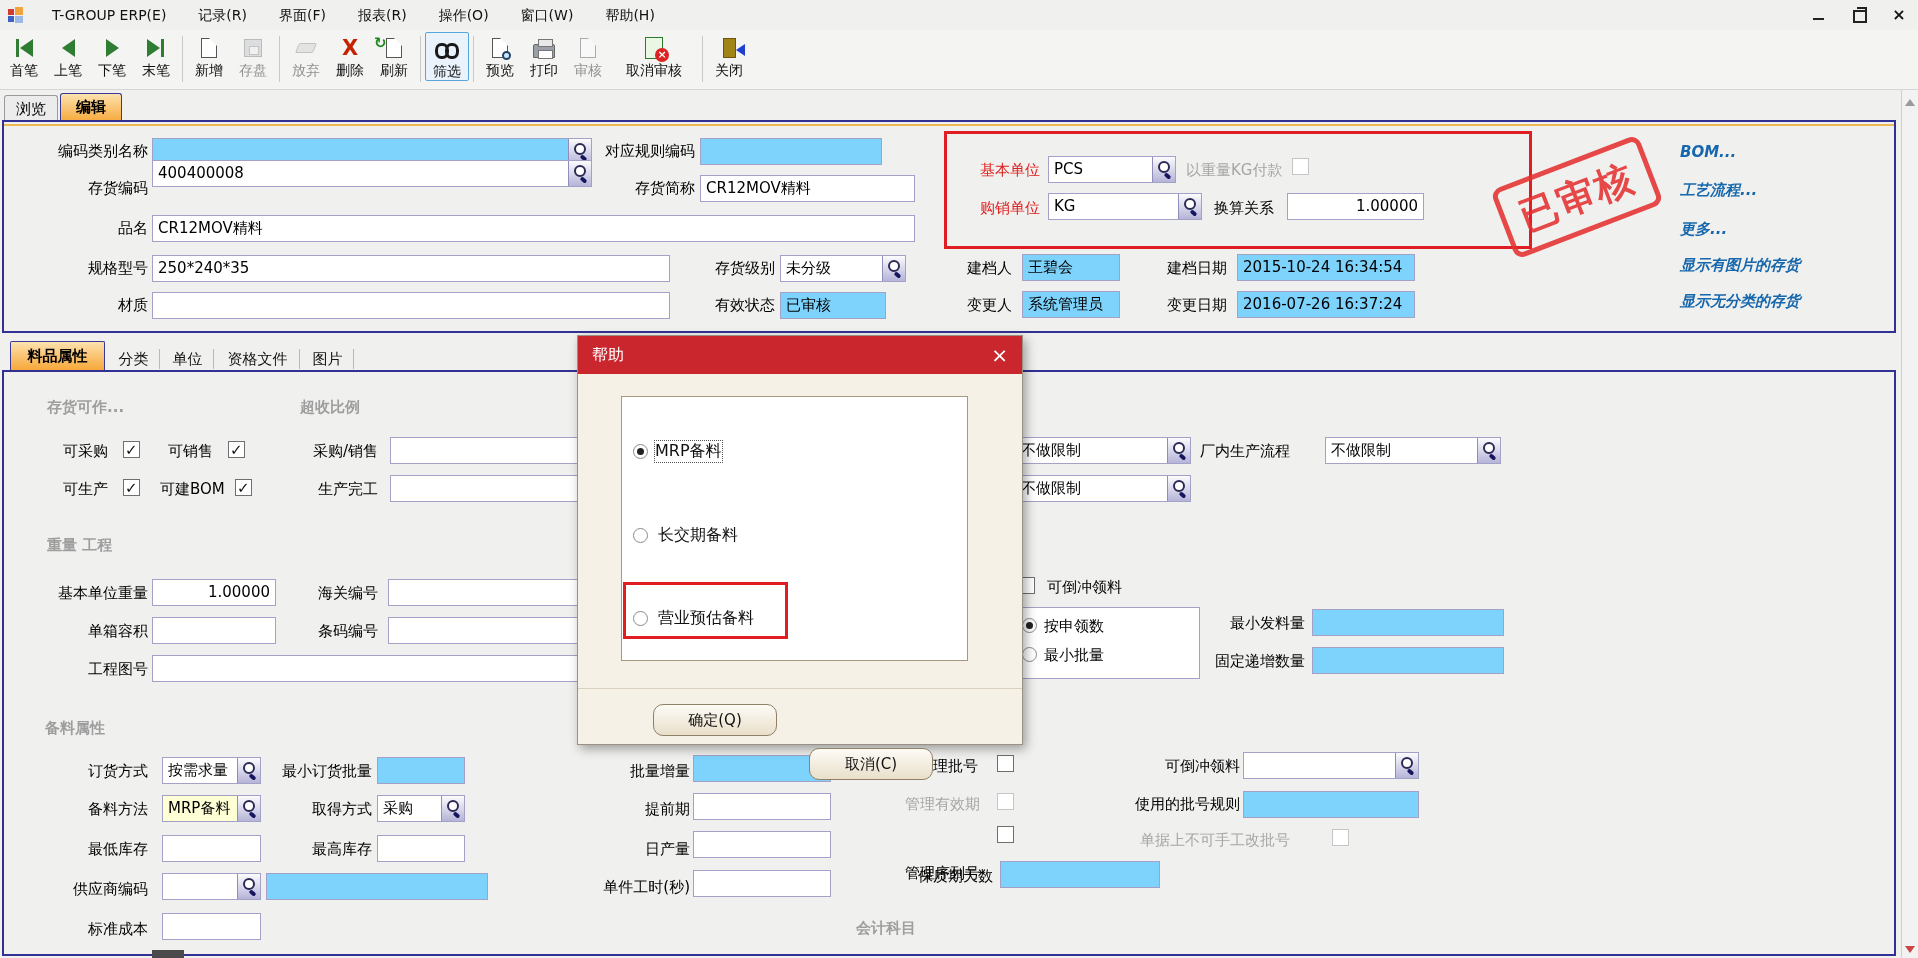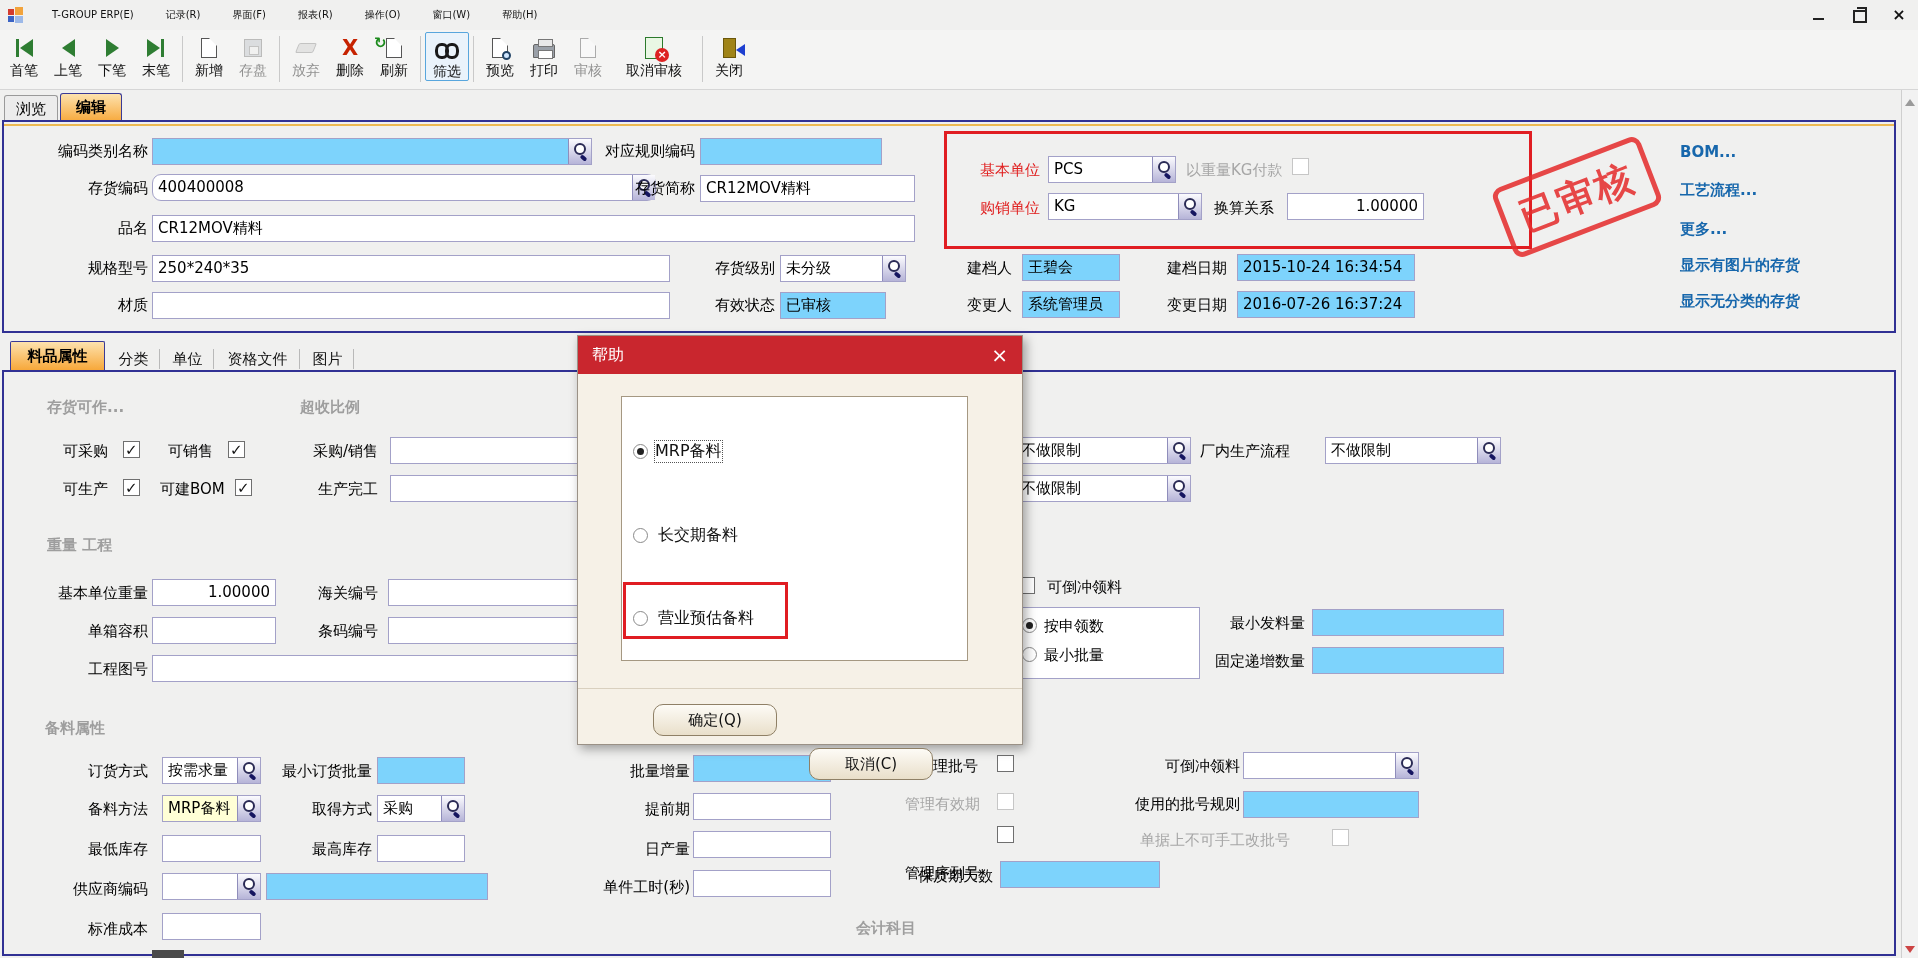--- a/index.html
+++ b/index.html
@@ -4,21 +4,21 @@
 <style>
   * { margin:0; padding:0; box-sizing:border-box; }
   html,body { background:#d8d8d8; }
   body { font-family:"DejaVu Sans","Liberation Sans",sans-serif; }
   .screen { position:relative; width:1918px; height:958px; background:#f0f0ef; overflow:hidden; outline:1px solid #7a7a7a; }
 
   
   .titlebar { position:absolute; left:0; top:0; width:100%; height:30px; background:#f0f0ef; display:flex; align-items:center; }
   .appicon { width:18px; height:16px; margin:0 10px 0 8px; position:relative; }
   .appicon i { position:absolute; display:block; }
-  .menu-item { font-size:10px; padding:0 16px; height:30px; line-height:30px; color:#111; cursor:default; }
+  .menu-item { font-size:14px; padding:0 16px; height:30px; line-height:30px; color:#111; cursor:default; }
   .winctrl { position:absolute; right:10px; top:2px; display:flex; gap:22px; align-items:center; height:26px; }
   .wc { width:18px; height:18px; position:relative; cursor:pointer; }
   .wc-min::after { content:""; position:absolute; left:3px; bottom:4px; width:11px; height:2px; background:#222; }
   .wc-max::after { content:""; position:absolute; left:3px; top:4px; width:10px; height:9px; border:2px solid #222; }
   .wc-max::before { content:""; position:absolute; left:7px; top:1px; width:8px; height:8px; border:2px solid #222; border-left:none; border-bottom:none; }
   .wc-close { font-size:16px; font-weight:bold; color:#111; line-height:18px; text-align:center; }
 
   
   .toolbar { position:absolute; left:0; top:30px; width:100%; height:60px; background:#f4f4f3; display:flex; align-items:flex-start; padding:2px 0 0 2px; border-bottom:1px solid #d6d6d6; }
   .tbtn { width:44px; min-width:44px; text-align:center; cursor:pointer; padding-top:2px; }
@@ -77,21 +77,21 @@
   .fld.num .v { text-align:right; }
   .combo { padding-right:24px; }
   .lk { position:absolute; right:0; top:0; width:23px; height:25px; background:linear-gradient(#fbfbfe,#b6b4d8); border-left:1px solid #8f8dbb; cursor:pointer; }
   .lk::before { content:""; position:absolute; left:5px; top:4px; width:8px; height:8px; border:2px solid #2a2a55; border-radius:50%; background:#fff; }
   .lk::after { content:""; position:absolute; right:4px; bottom:4px; width:7px; height:4px; background:#151560; border-radius:2px; transform:rotate(40deg); }
   .cb { position:absolute; width:17px; height:17px; background:#fff; border:1px solid #6f6f6f; cursor:pointer; }
   .cb.on::after { content:"✓"; position:absolute; left:1px; top:-1px; font-size:15px; font-weight:bold; color:#111; }
   .cb.dis { border-color:#c6c6c6; }
   .radio { position:absolute; width:15px; height:15px; border:1px solid #8a8a8a; border-radius:50%; background:#fff; cursor:pointer; }
   .radio.on::after { content:""; position:absolute; left:3px; top:3px; width:7px; height:7px; border-radius:50%; background:#222; }
-  .link { position:absolute; font-size:15px; font-weight:bold; color:#1767ac; cursor:pointer; white-space:nowrap; }
+  .link { position:absolute; font-size:15px; font-weight:bold; color:#1767ac; cursor:pointer; white-space:nowrap;font-style:italic; }
 
   
   .redbox { position:absolute; border:3px solid #e01d22; z-index:30; pointer-events:none; }
   .stamp { position:absolute; left:1498px; top:160px; width:158px; height:74px; border:5px solid #e53030; border-radius:10px; color:#e53030; font-size:38px; font-weight:bold; text-align:center; line-height:64px; transform:rotate(-21deg); opacity:.88; z-index:31; letter-spacing:2px; }
 
   
   .dialog { position:absolute; left:577px; top:335px; width:446px; height:410px; background:#f6f1e7; border:1px solid #9a9186; box-shadow:3px 4px 10px rgba(0,0,0,.35); z-index:50; }
   .dlg-title { height:38px; background:#c9262e; color:#fff; font-size:16px; line-height:38px; padding-left:14px; position:relative; }
   .dlg-close { position:absolute; right:14px; top:0; font-size:20px; line-height:38px; cursor:pointer; }
   .dlg-list { position:absolute; left:43px; top:60px; width:347px; height:265px; background:#fff; border:1px solid #a59882; }
@@ -244,21 +244,21 @@
   <div class="fld combo dis" style="left:152px;top:138px;width:440px;">
     <span class="v"></span>
     <span class="lk"></span>
   </div>
   <div class="lbl tr" style="left:560px;top:142px;width:135px;">对应规则编码</div>
   <div class="fld dis" style="left:700px;top:138px;width:182px;">
     <span class="v"></span>
   </div>
 
   <div class="lbl tr" style="left:8px;top:179px;width:140px;">存货编码</div>
-  <div class="fld combo" style="left:152px;top:174px;width:504px;border-radius:9px;">
+  <div class="fld combo" style="left:152px;top:160px;width:440px;">
     <span class="v">400400008</span>
     <span class="lk"></span>
   </div>
   <div class="lbl tr" style="left:560px;top:179px;width:135px;">存货简称</div>
   <div class="fld" style="left:700px;top:175px;width:215px;">
     <span class="v">CR12MOV精料</span>
   </div>
 
   <div class="lbl tr" style="left:8px;top:219px;width:140px;">品名</div>
   <div class="fld" style="left:152px;top:215px;width:763px;">

